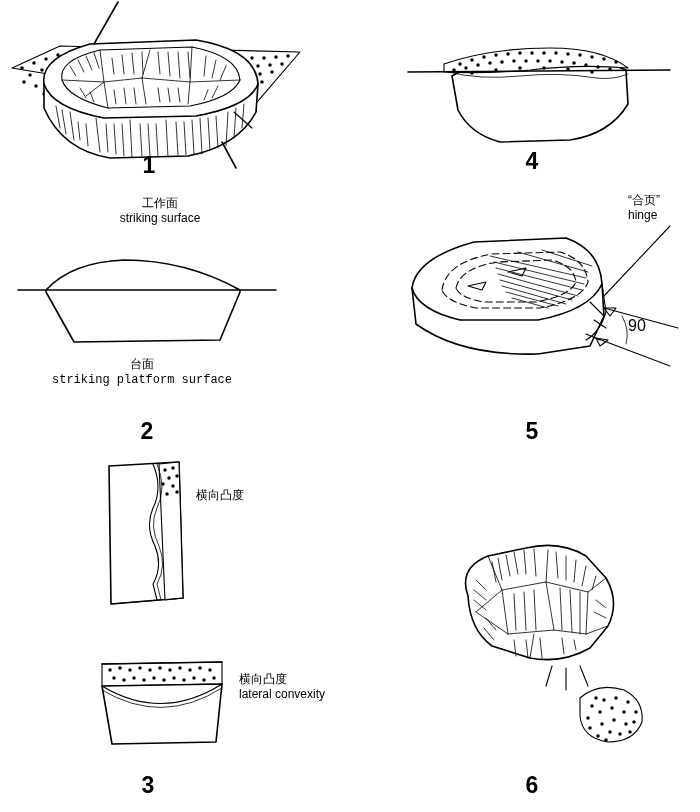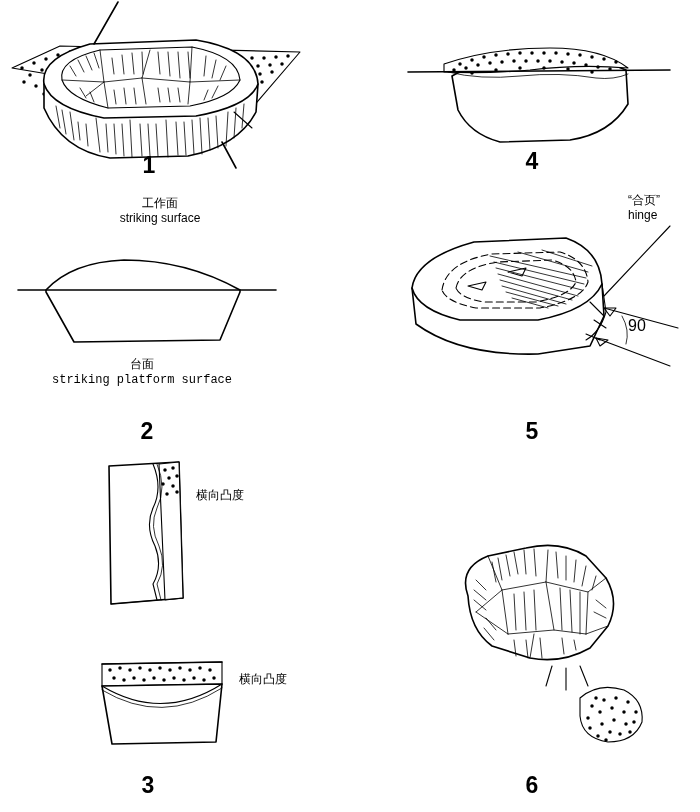--- a/index.html
+++ b/index.html
@@ -308,20 +308,21 @@
 
       <path class="ln-thin" d="M24,36 Q84,72 144,34"></path>
       <path class="ln-hair" d="M24,40 Q84,76 144,38"></path>
 
       <path class="ln" d="M24,14 L144,12"></path>
     </svg>
   </div>
 
   <div class="label" style="left:218px; top:672px;margin-left:21px;">
     <span class="cn">横向凸度</span>
+    <span class="en">lateral convexity</span>
   </div>
   <div class="panel-number" style="left:128px; top:772px;">3</div>
 
   <div class="panel" style="left:380px; top:30px; width:300px; height:120px;">
     <svg width="300" height="120" viewBox="0 0 300 120">
 
       <path class="fill-white" d="M72,46 Q96,32 160,30 Q220,28 246,40 L248,74 Q230,104 190,110 L120,112 Q90,104 78,80 Z"></path>
 
       <path class="fill-white-thin" d="M64,34 Q110,18 170,18 Q222,18 248,38 Q200,34 150,40 Q104,44 64,42 Z"></path>
       <g class="stipple">

